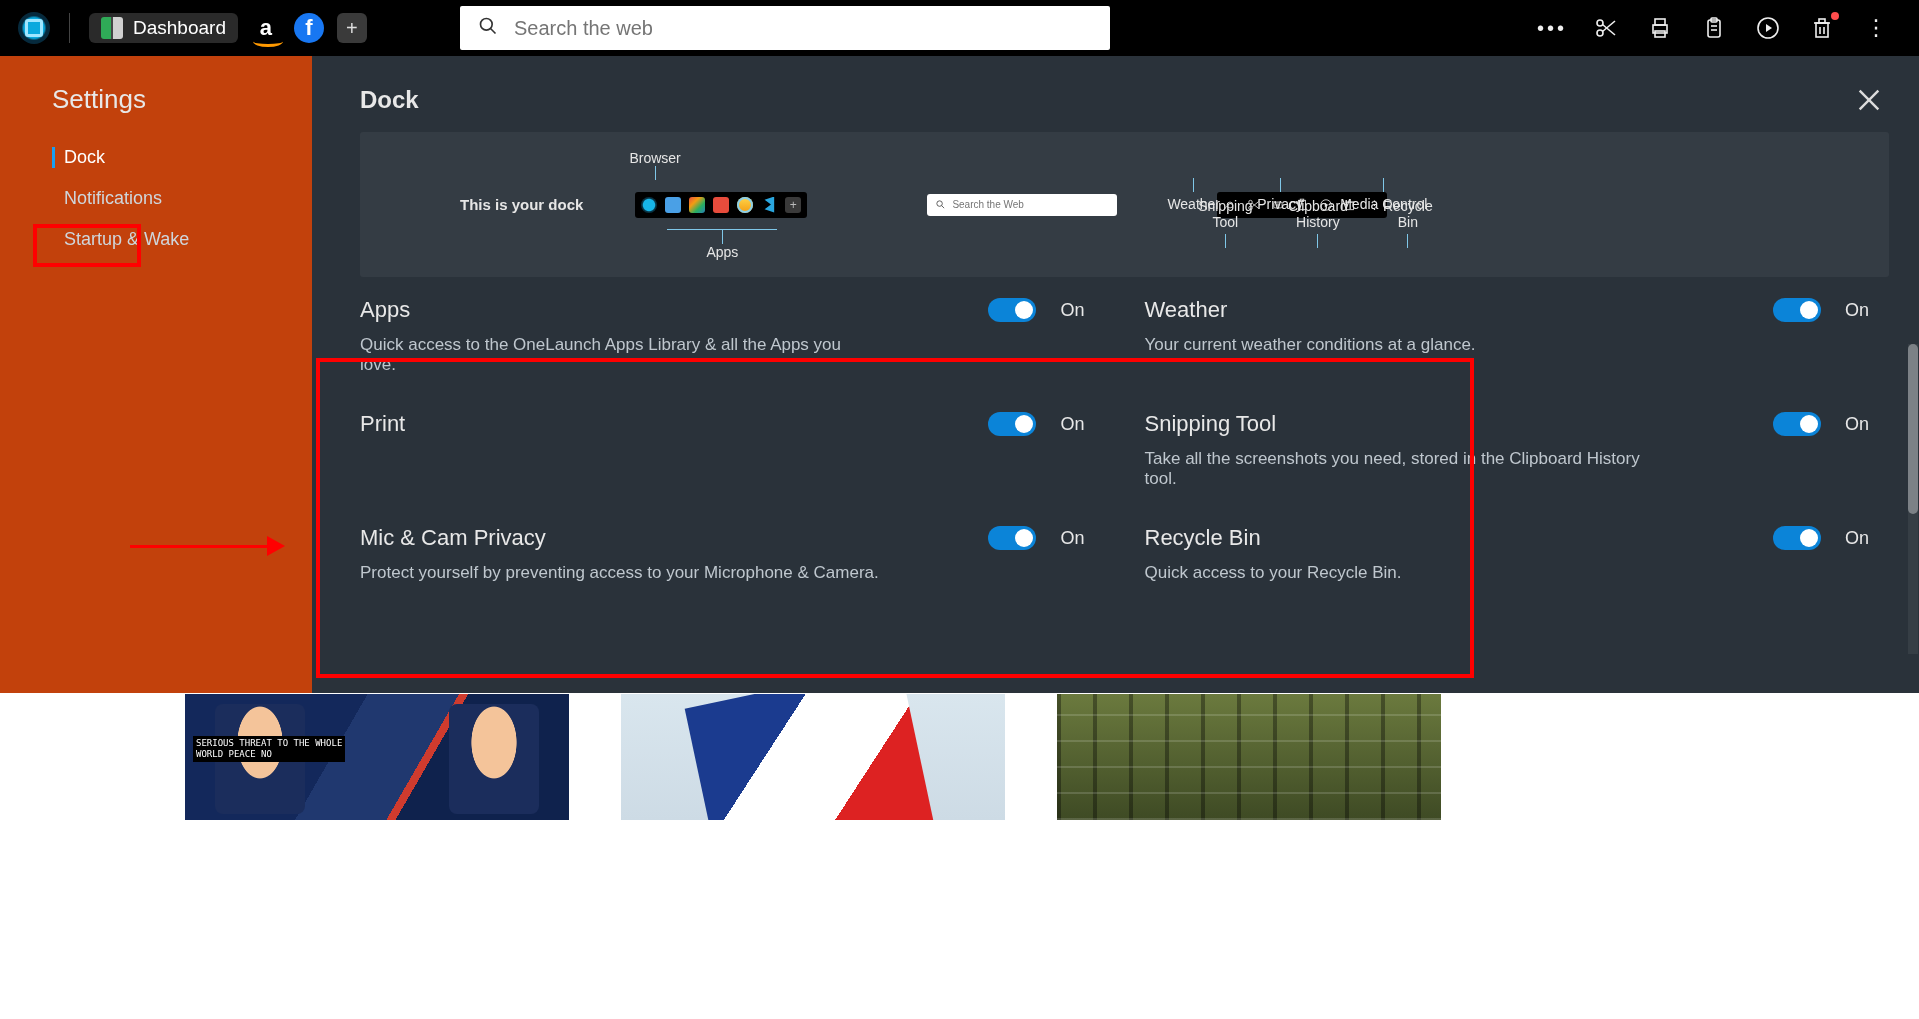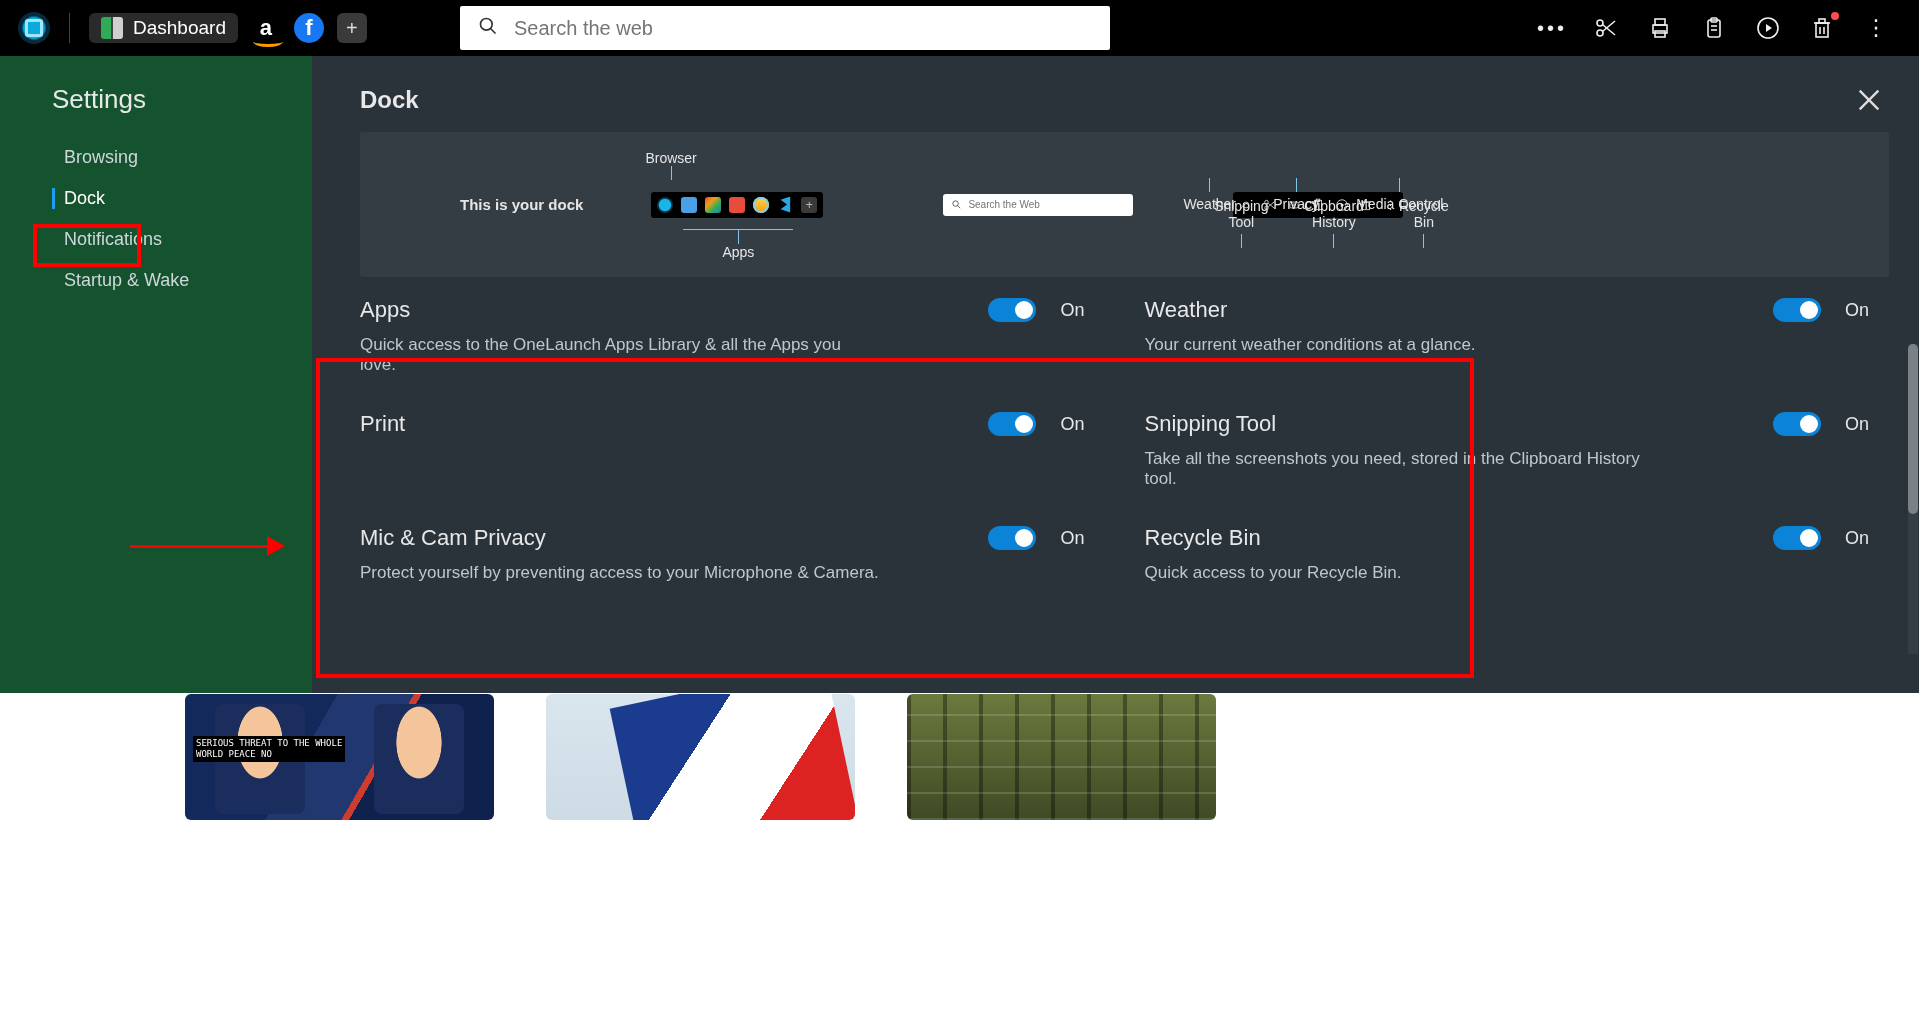--- a/index.html
+++ b/index.html
@@ -47,21 +47,21 @@
 .topbar .right .ic svg { width:24px; height:24px; stroke:#eee; fill:none; stroke-width:1.6; }
 .topbar .right .dot::after { content:""; position:absolute; top:-3px; right:-4px; width:8px; height:8px; background:#ff4d4d; border-radius:50%; }
 
 
 .overlay {
   position:absolute; top:56px; left:0; right:0; height: 637px;
   background: #2a323a;
 }
 .sidebar {
   position:absolute; left:0; top:0; width:312px; height:100%;
-  background:#14532d; color:#e8e8e8; padding:28px 0 0 0;
+  background:#c2410c; color:#e8e8e8; padding:28px 0 0 0;
 }
 .sidebar h1 { font-size:26px; font-weight:400; padding:0 0 22px 52px; }
 .sidebar .nav { display:flex; flex-direction:column; }
 .sidebar .nav .item { font-size:18px; color:#cfd6dc; padding:10px 0 10px 64px; cursor:pointer; position:relative; }
 .sidebar .nav .item.active { color:#fff; }
 .sidebar .nav .item.active::before { content:""; position:absolute; left:52px; top:10px; bottom:10px; width:3px; background:#1a9ff0; }
 
 
 .hl { position:absolute; border:4px solid #ff0000; pointer-events:none; }
 .hl.dock { left:33px; top:168px; width:108px; height:43px; }
@@ -118,21 +118,21 @@
   width:48px; height:24px; background:#0b84d8; border-radius:12px; position:relative;
   cursor:pointer;
 }
 .toggle::after { content:""; position:absolute; right:3px; top:3px; width:18px; height:18px; background:#fff; border-radius:50%; }
 
 .scrollbar-track { position:absolute; right:1px; top:288px; width:10px; height:310px; background:rgba(255,255,255,0.06); }
 .scrollbar-thumb { position:absolute; right:1px; top:288px; width:10px; height:170px; background:rgba(255,255,255,0.35); border-radius:5px; }
 
 
 .gallery { position:absolute; top:694px; left:0; right:0; height:140px; display:flex; gap:52px; padding-left:185px; }
-.gallery .card { width:309px; height:126px; border-radius:6px; position:relative; overflow:hidden; }
+.gallery .card { width:384px; height:126px; border-radius:0; position:relative; overflow:hidden; }
 .gallery .card.c1 { background:linear-gradient(120deg,#13285b 0 40%, #20386f 40% 60%, #cf3b2e 60% 62%, #0f224d 62%); }
 .gallery .card.c1::before { content:""; position:absolute; left:30px; top:10px; width:90px; height:110px; background:radial-gradient(ellipse at 50% 35%, #f4c49a 0 35%, rgba(0,0,0,0) 36%), #1b2d5c; border-radius:8px; }
 .gallery .card.c1::after { content:""; position:absolute; right:30px; top:10px; width:90px; height:110px; background:radial-gradient(ellipse at 50% 35%, #f4c49a 0 35%, rgba(0,0,0,0) 36%), #1b2d5c; border-radius:8px; }
 .gallery .card.c1 .cap { position:absolute; left:8px; top:42px; background:#000; color:#fff; font-size:9px; font-family:monospace; padding:2px 3px; line-height:1.2; }
 .gallery .card.c2 { background:linear-gradient(#d9e6ee, #cddbe5); }
 .gallery .card.c2::before { content:""; position:absolute; left:80px; top:-10px; width:220px; height:180px;
   background:
    linear-gradient(135deg, #1b3b8f 0 33%, #fff 33% 66%, #d22 66% 100%);
   transform:rotate(-12deg);
 }
@@ -209,40 +209,39 @@
     </div>
     <div class="ic" style="font-size:22px;">⋮</div>
   </div>
 </div>
 
 <div class="overlay">
 
   <div class="sidebar">
     <h1>Settings</h1>
     <div class="nav">
-      <div class="item"><span>Browsing</span></div>
       <div class="item active"><span>Dock</span></div>
       <div class="item"><span>Notifications</span></div>
       <div class="item"><span>Startup &amp; Wake</span></div>
     </div>
   </div>
 
   <div class="main">
     <h2>Dock</h2>
     <div class="close">
       <svg viewBox="0 0 24 24">
           <line x1="4" y1="4" x2="20" y2="20"></line>
           <line x1="20" y1="4" x2="4" y2="20"></line>
         </svg>
     </div>
 
     <div class="dock-preview">
       <div class="label">This is your dock</div>
 
-      <div style="position:relative; display:flex; flex-direction:column; align-items:flex-start; margin-left:48px;">
+      <div style="position:relative; display:flex; flex-direction:column; align-items:flex-start; margin-left:32px;">
         <div style="display:flex; flex-direction:column; align-items:center; position:absolute; top:-42px; left:-6px;">
           <span class="tag">Browser</span>
           <div class="connector"></div>
         </div>
         <div class="mini-dock">
           <div class="mi browser"></div>
           <div class="mi news"></div>
           <div class="mi mail"></div>
           <div class="mi pdf"></div>
           <div class="mi weather"></div>

